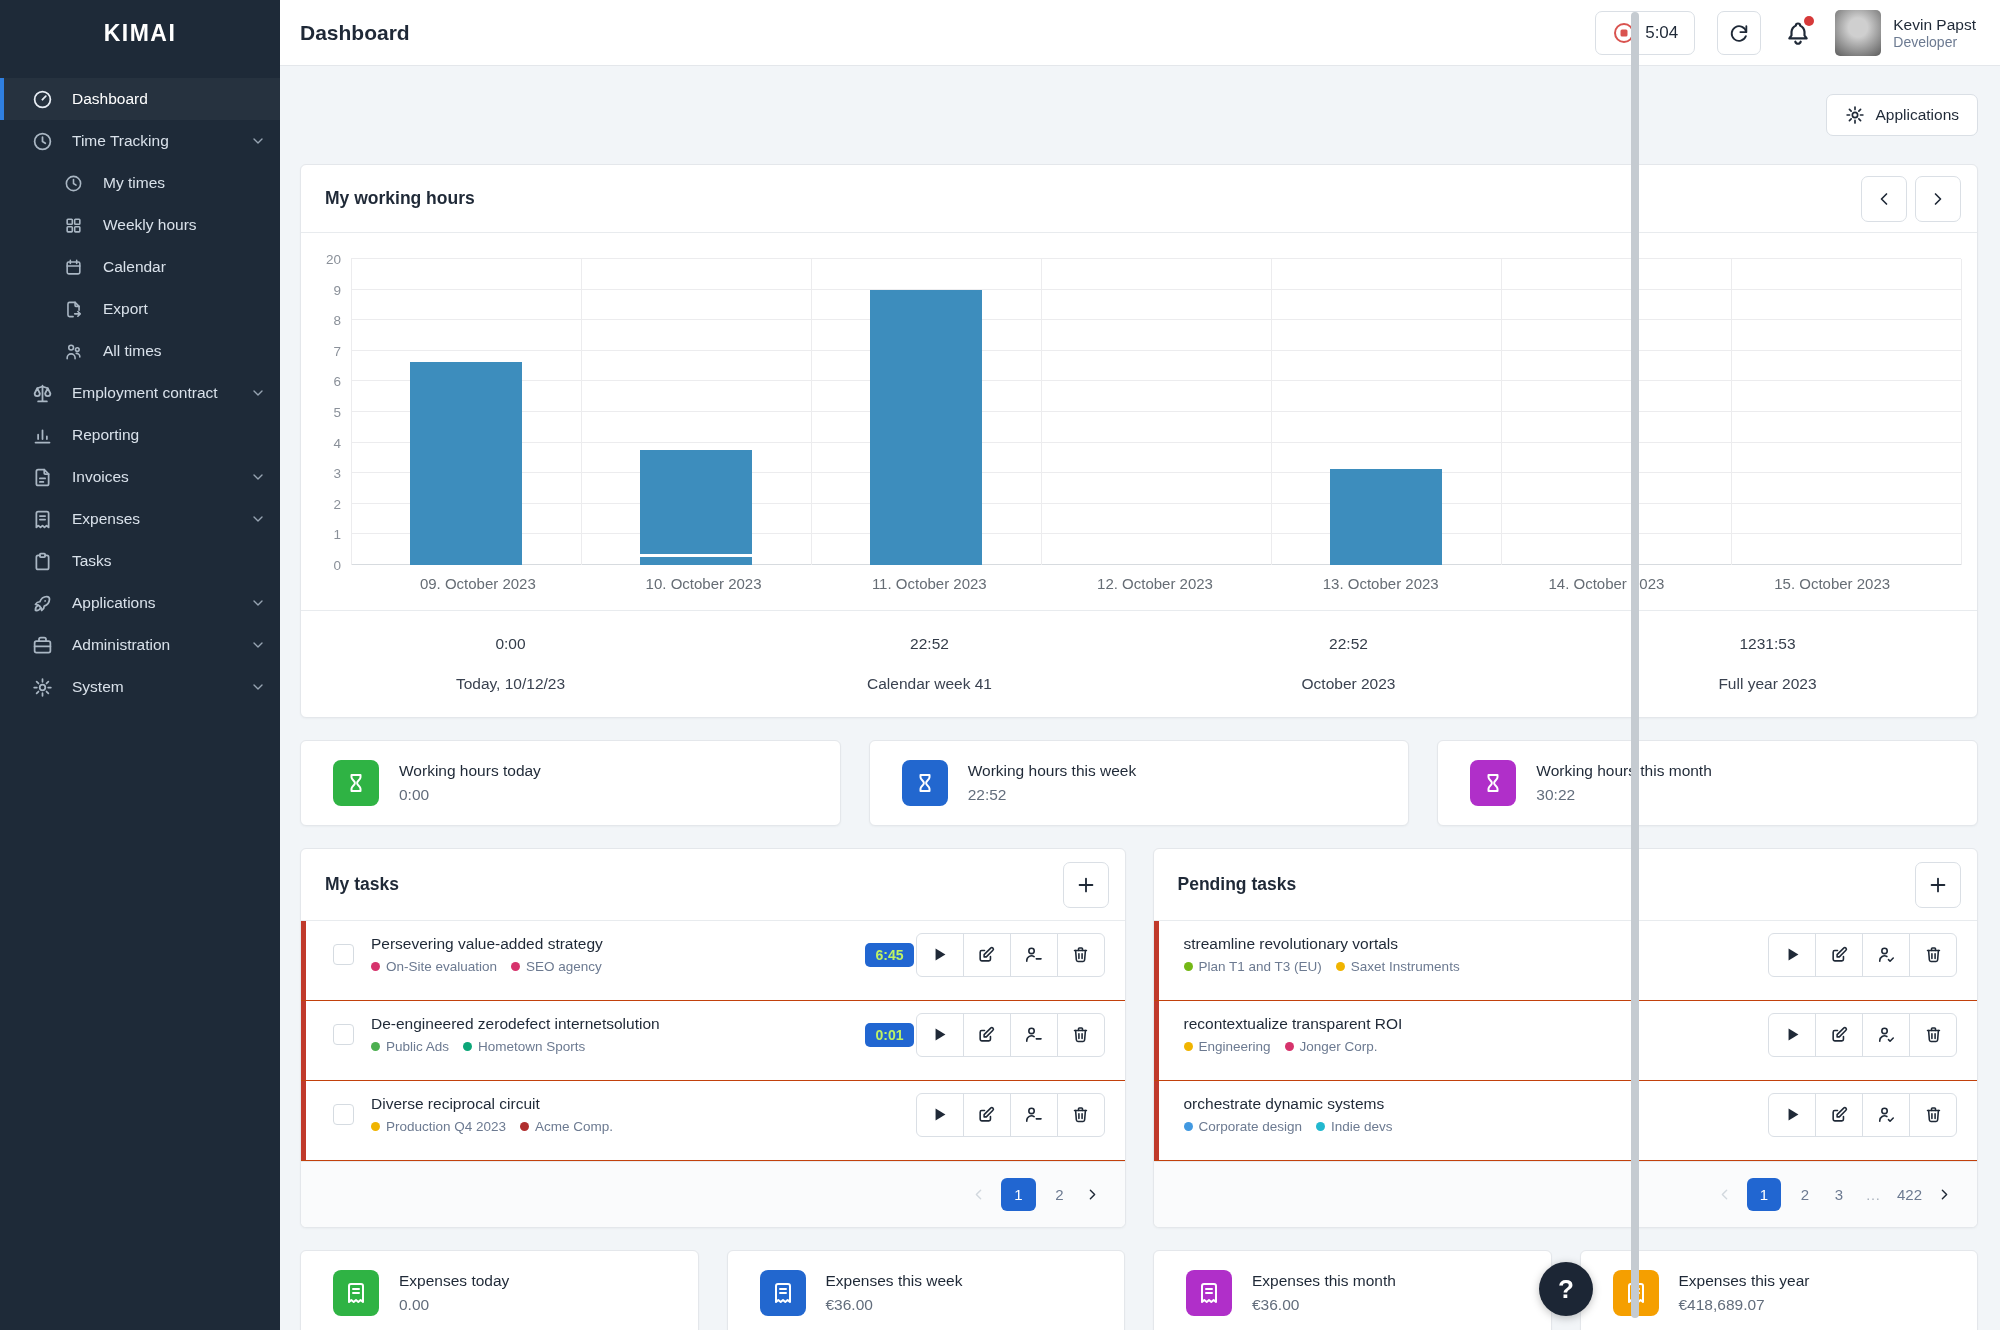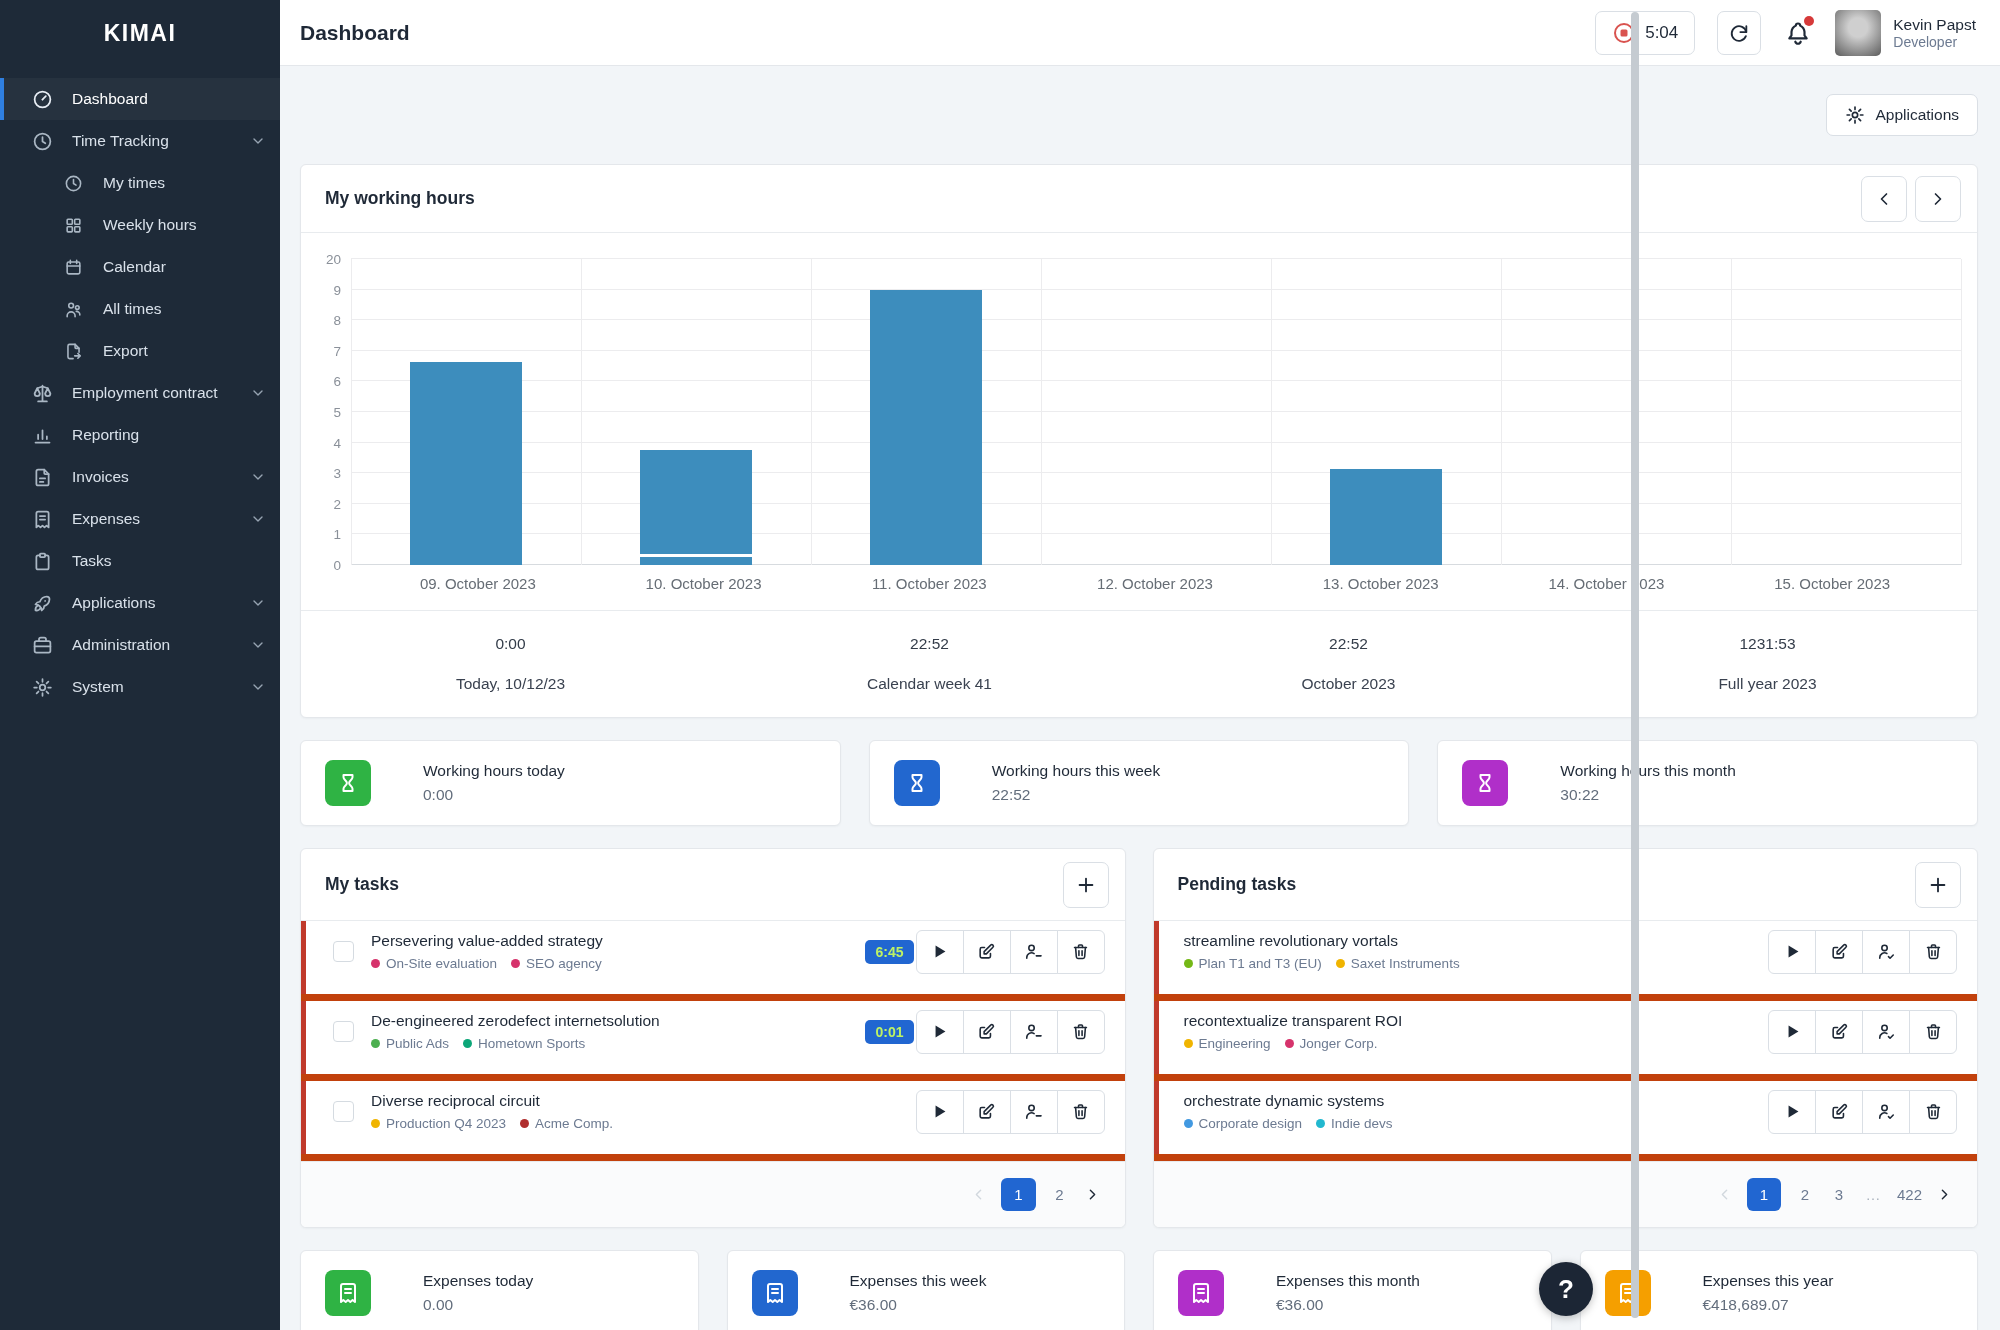--- a/index.html
+++ b/index.html
@@ -58,32 +58,32 @@
   .bar-seg{position:absolute;background:#3d8dbd;}
   .x-labels{display:flex;margin:10px 16px 0 50px;align-items:flex-end;}
   .x-labels span{flex:1;text-align:center;font-size:15px;color:#666d75;}
   .chart-summary{margin-top:18px;border-top:1px solid #e8ebee;flex:1;display:flex;align-items:center;}
   .sum-col{flex:1;text-align:center;}
   .sum-val{font-size:15.5px;color:#333c49;margin-bottom:22px;}
   .sum-lbl{font-size:15.5px;color:#3a4250;}
 
   
   .stat-row{display:flex;gap:28px;margin-top:22px;}
-  .stat-card{flex:1;height:86px;display:flex;align-items:center;padding:0 24px;gap:32px;}
+  .stat-card{flex:1;height:86px;display:flex;align-items:center;padding:0 32px;}
   .stat-ic{width:46px;height:46px;border-radius:8px;display:flex;align-items:center;justify-content:center;color:#fff;flex:0 0 auto;margin-right:20px;}
   .stat-lbl{font-size:15.5px;color:#1f2937;margin-bottom:6px;}
   .stat-val{font-size:15.5px;color:#626d7c;}
 
   
   .tasks-row{display:flex;gap:27px;margin-top:22px;}
   .task-panel{flex:1;height:380px;display:flex;flex-direction:column;}
   .task-panel .panel-head{flex:0 0 72px;}
   .plus-btn{width:46px;height:46px;border:1px solid #dadfe5;border-radius:7px;background:#fff;display:flex;align-items:center;justify-content:center;color:#1f2937;cursor:pointer;margin-left:auto;}
   .task-list{flex:1;}
-  .task-row{position:relative;height:80px;display:flex;align-items:center;border-bottom:7px solid #c2410c;padding:0 20px 12px 0;}
+  .task-row{position:relative;height:80px;display:flex;align-items:center;border-bottom:1px solid #c2410c;padding:0 20px 12px 0;}
   .task-row .strip{position:absolute;left:0;top:0;bottom:0;width:5px;background:#c0392b;}
   .task-check{width:21px;height:21px;border:1.5px solid #d5dbe1;border-radius:4px;background:#fff;margin:0 17px 0 32px;flex:0 0 auto;cursor:pointer;}
   .task-body{flex:1;min-width:0;padding-left:0;}
   .task-row.no-check .task-body{padding-left:30px;}
   .task-title{font-size:15.5px;color:#1f2937;margin-bottom:6px;}
   .task-tags{display:flex;gap:14px;font-size:13.5px;color:#6c7a91;align-items:center;}
   .tag{display:flex;align-items:center;gap:6px;}
   .tag .dot{width:9px;height:9px;border-radius:50%;flex:0 0 auto;}
   .task-badge{background:#2166d1;color:#bef264;font-size:14px;font-weight:700;padding:4px 10px;border-radius:5px;margin-right:2px;}
   .btn-group{display:flex;}
@@ -173,40 +173,40 @@
                   <path d="M8 3v4M16 3v4M4 10h16"></path>
                 </svg>
               </span>
             </span>
             <span class="lbl">Calendar</span>
           </div>
           <div class="nav-item">
             <span class="ni">
               <span style="display: flex;">
                 <svg class="ic" width="19" height="19" viewBox="0 0 24 24" fill="none" stroke="currentColor" stroke-width="2" stroke-linecap="round" stroke-linejoin="round">
+                  <path d="M14 3v4a1 1 0 0 0 1 1h4"></path>
+                  <path d="M11.5 21H7a2 2 0 0 1-2-2V5a2 2 0 0 1 2-2h7l5 5v5"></path>
+                  <path d="M13.5 17.5h7m-3-3l3 3-3 3"></path>
+                </svg>
+              </span>
+            </span>
+            <span class="lbl">Export</span>
+          </div>
+          <div class="nav-item">
+            <span class="ni">
+              <span style="display: flex;">
+                <svg class="ic" width="19" height="19" viewBox="0 0 24 24" fill="none" stroke="currentColor" stroke-width="2" stroke-linecap="round" stroke-linejoin="round">
                   <circle cx="9" cy="7" r="3"></circle>
                   <path d="M4 21v-1a5 5 0 0 1 10 0v1"></path>
                   <circle cx="16.8" cy="9.5" r="2.3"></circle>
                   <path d="M15.5 14.4a4.2 4.2 0 0 1 4.5 4.2v.4"></path>
                 </svg>
               </span>
             </span>
             <span class="lbl">All times</span>
-          </div>
-          <div class="nav-item">
-            <span class="ni">
-              <span style="display: flex;">
-                <svg class="ic" width="19" height="19" viewBox="0 0 24 24" fill="none" stroke="currentColor" stroke-width="2" stroke-linecap="round" stroke-linejoin="round">
-                  <path d="M14 3v4a1 1 0 0 0 1 1h4"></path>
-                  <path d="M11.5 21H7a2 2 0 0 1-2-2V5a2 2 0 0 1 2-2h7l5 5v5"></path>
-                  <path d="M13.5 17.5h7m-3-3l3 3-3 3"></path>
-                </svg>
-              </span>
-            </span>
-            <span class="lbl">Export</span>
           </div>
         </div>
         <div class="nav-item">
           <span class="ni">
             <span style="display: flex;">
               <svg class="ic" width="21" height="21" viewBox="0 0 24 24" fill="none" stroke="currentColor" stroke-width="2" stroke-linecap="round" stroke-linejoin="round">
                 <path d="M7 21h10M12 3v18M6 6l6-2 6 2"></path>
                 <path d="M9 12L6 6l-3 6a3 3 0 0 0 6 0zM21 12l-3-6-3 6a3 3 0 0 0 6 0z"></path>
               </svg>
             </span>

